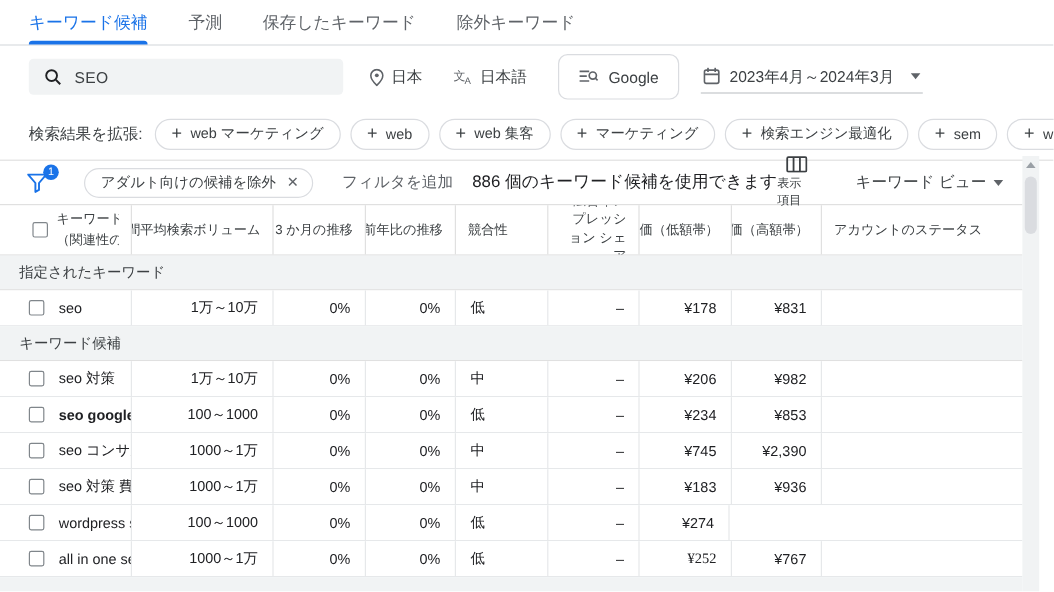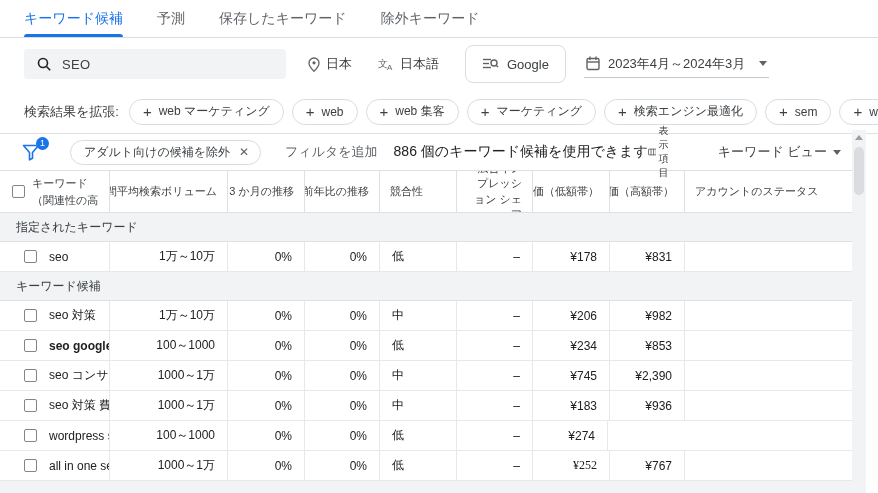--- a/index.html
+++ b/index.html
@@ -29,32 +29,32 @@
 
   
   .filter-row{display:flex;align-items:center;height:37px;border-top:1px solid #e0e0e0;padding:0 16px}
   .funnel-wrap{position:relative;margin:0 30px 0 6px;display:flex}
   .badge{position:absolute;top:-7px;right:-9px;width:13px;height:13px;border-radius:50%;background:#1a73e8;color:#fff;font-size:9px;display:flex;align-items:center;justify-content:center}
   .filter-chip{display:flex;align-items:center;gap:9px;height:25px;padding:0 11px 0 13px;border:1px solid #dadce0;border-radius:14px;font-size:12px;color:#3c4043;margin-right:24px;cursor:pointer;white-space:nowrap}
   .x-icon{color:#5f6368;font-size:12px;line-height:1;cursor:pointer}
   .add-filter{font-size:13px;color:#5f6368;margin-right:16px;cursor:pointer;white-space:nowrap}
   .count{font-size:14px;color:#202124;white-space:nowrap}
   .right-tools{margin-left:auto;display:flex;align-items:center;margin-right:26px}
-  .columns-btn{display:flex;flex-direction:row;align-items:center;gap:2px;font-size:10px;color:#3c4043;margin-right:40px;cursor:pointer}
+  .columns-btn{display:flex;flex-direction:column;align-items:flex-end;gap:2px;font-size:10px;color:#3c4043;margin-right:40px;cursor:pointer}
   .view-select{display:flex;align-items:center;font-size:13px;color:#3c4043;cursor:pointer;white-space:nowrap}
 
   
   .table{width:852px}
   .thead{display:flex;height:43px;border-top:1px solid #e0e0e0;border-bottom:1px solid #e0e0e0;background:#fff}
   .th{display:flex;align-items:center;font-size:11px;color:#3c4043;border-right:1px solid #e0e0e0;padding:0 10px;overflow:hidden;flex:none}
   .th.right{justify-content:flex-end;text-align:right}
   .th.wrap2{line-height:1.4;white-space:normal}
   .th.nowrap{white-space:nowrap}
   .th:last-child{border-right:none}
-  .th-keyword{padding-left:12px}
+  .th-keyword{padding-left:27px}
   .klabel{overflow:hidden;flex:1;margin-left:7px}
   .klabel div{white-space:nowrap;overflow:hidden;line-height:1.5}
   .band{height:29px;background:#f1f3f4;border-bottom:1px solid #e0e0e0;display:flex;align-items:center;padding-left:16px;font-size:12px;color:#3c4043}
   .tr{display:flex;height:30px;background:#fff;border-bottom:1px solid #e6e8ea}
   .td{display:flex;align-items:center;font-size:12px;color:#202124;border-right:1px solid #e6e8ea;padding:0 12px;overflow:hidden;white-space:nowrap;flex:none}
   .td.right{justify-content:flex-end}
   .td:last-child{border-right:none}
   .td-keyword{padding-left:24px}
   .cb{width:13px;height:13px;border:1.5px solid #80868b;border-radius:2px;flex:none;background:#fff;cursor:pointer}
   .td-keyword .cb{margin-right:12px}

